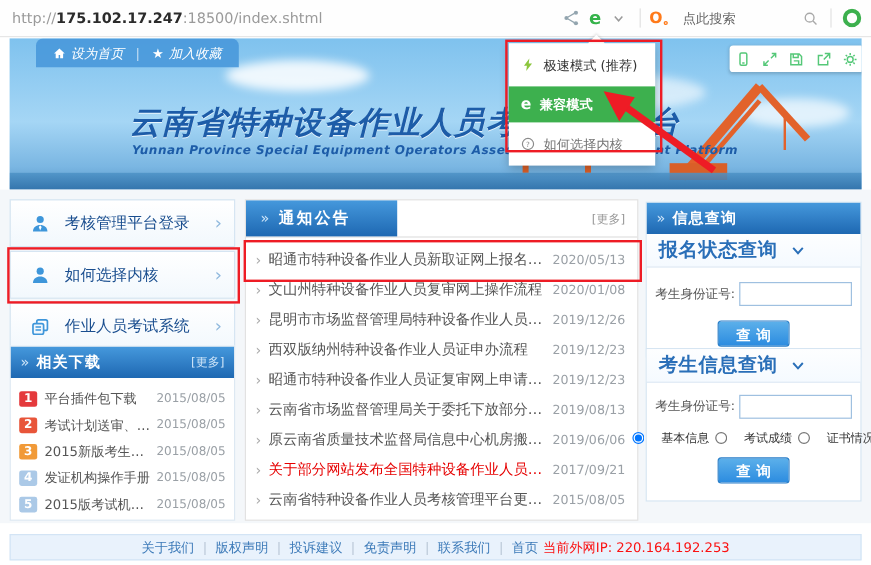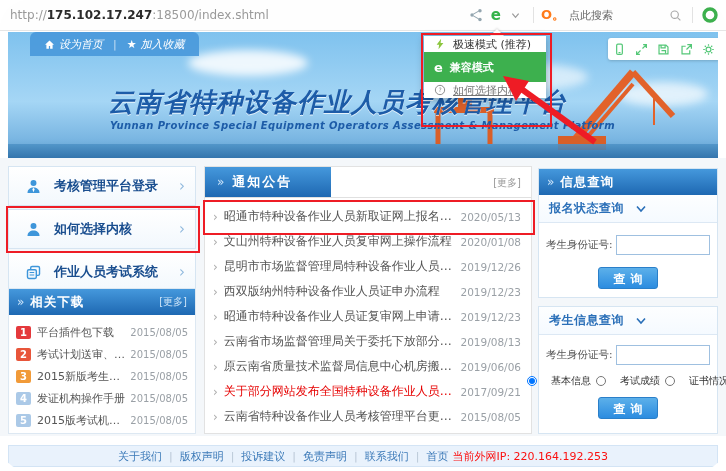--- a/index.html
+++ b/index.html
@@ -1,17 +1,17 @@
 <!DOCTYPE html>
 <html><head>
 <meta charset="utf-8">
 <style>
   html,body{margin:0;padding:0;background:#fff;}
   #stage{position:relative;width:726px;height:471px;background:#fff;overflow:hidden;
-         font-family:"DejaVu Sans","Liberation Sans",sans-serif;border-radius:28px;}
+         font-family:"DejaVu Sans","Liberation Sans",sans-serif;}
   
   .addressbar{position:absolute;left:0;top:0;width:726px;height:30px;background:#fefefe;
               border-bottom:1px solid #e6e6e6;display:flex;align-items:center;}
   .url{margin-left:10px;font-size:12px;color:#9a9a9a;white-space:nowrap;}
   .url b{color:#2b2b2b;font-weight:bold;}
   .bar-right{position:absolute;right:6px;top:0;height:30px;display:flex;align-items:center;}
   .bar-ic{display:flex;align-items:center;justify-content:center;width:20px;height:20px;cursor:pointer;}
   .e-glyph{color:#35b34a;font-weight:bold;font-size:15px;line-height:1;}
   .vsep{width:1px;height:16px;background:#e2e2e2;margin:0 7px;}
   .search-logo{color:#ff7a1a;font-weight:bold;font-size:13px;margin-right:4px;}
@@ -32,37 +32,37 @@
   .site-sub{position:absolute;left:102px;top:88px;font-size:10px;font-weight:bold;color:#1d5ca8;
             letter-spacing:.4px;white-space:nowrap;}
   .banner-toolbar{position:absolute;left:600px;top:6px;width:112px;height:22px;background:#fff;border-radius:3px;
                   box-shadow:0 1px 3px rgba(0,0,0,.18);display:flex;align-items:center;justify-content:space-around;}
   .banner-toolbar .tb{display:flex;align-items:center;justify-content:center;width:18px;height:18px;cursor:pointer;}
   
   .kernel-caret{position:absolute;left:492px;top:31px;width:10px;height:10px;background:#fff;
                 transform:rotate(45deg);z-index:39;box-shadow:-1px -1px 2px rgba(0,0,0,.1);}
   .kernel-menu{position:absolute;left:424px;top:36px;width:122px;background:#fff;z-index:40;
                box-shadow:0 2px 8px rgba(0,0,0,.28);}
-  .k-item{display:flex;align-items:center;gap:7px;height:16px;padding-left:10px;font-size:11px;color:#333;cursor:pointer;}
+  .k-item{display:flex;align-items:center;gap:7px;height:36px;padding-left:10px;font-size:11px;color:#333;cursor:pointer;}
   .k-item.active{background:#3db04e;color:#fff;height:30px;font-weight:bold;}
   .k-item.help{color:#757575;}
   .k-item.help .k-label{text-decoration:underline;}
   
   .rb{position:absolute;border:2px solid #ee1c25;z-index:50;pointer-events:none;}
   #rb-menu{left:421px;top:33px;width:127px;height:90px;}
   #rb-login{left:6px;top:206px;width:190px;height:43px;}
   #rb-notice{left:203px;top:200px;width:328px;height:31px;}
   #arrow{position:absolute;left:495px;top:68px;width:112px;height:84px;z-index:55;pointer-events:none;}
   
   .mainband{position:absolute;left:0;top:158px;width:726px;height:278px;background:#f4f7fa;}
   
   .login-card{position:absolute;left:8px;width:186px;height:38px;border:1px solid #d6e5f2;cursor:pointer;
               background:linear-gradient(180deg,#ffffff,#f2f8fd);display:flex;align-items:center;}
   .login-card .lc-icon{margin-left:16px;display:flex;align-items:center;}
-  .login-card .lc-label{flex:1;margin-left:12px;font-size:13px;font-weight:bold;color:#1a4e8f;white-space:nowrap;}
+  .login-card .lc-label{flex:1;margin-left:12px;font-size:13px;font-weight:normal;color:#1a4e8f;white-space:nowrap;}
   .login-card .lc-arrow{margin-right:10px;color:#8fb8dd;font-size:15px;}
   
   .dl{position:absolute;left:8px;top:288px;width:186px;height:144px;background:#fff;border:1px solid #dde8f2;}
   .panel-hd{height:26px;background:linear-gradient(180deg,#4598dc,#1e68b2);display:flex;align-items:center;
             padding:0 8px;color:#fff;}
   .panel-hd .hd-arrow{font-size:12px;margin-right:6px;color:#cfe6fa;}
   .panel-hd .hd-title{font-size:12.5px;font-weight:bold;flex:1;letter-spacing:1px;}
   .panel-hd .hd-more{font-size:10px;color:#cde4f8;cursor:pointer;}
   .dl-list{padding-top:6px;}
   .dl-row{display:flex;align-items:center;height:22px;padding:0 7px;cursor:pointer;}
@@ -85,24 +85,24 @@
   .nt-more{position:absolute;right:10px;top:9px;font-size:10px;color:#999;cursor:pointer;}
   .nt-list{padding-top:6px;}
   .nt-row{display:flex;align-items:center;height:25px;padding:0 10px 0 8px;cursor:pointer;}
   .nt-arrow{color:#aaa;font-size:12px;margin-right:6px;flex:none;}
   .nt-title{font-size:12px;color:#555;white-space:nowrap;overflow:hidden;text-overflow:ellipsis;}
   .nt-title.alert{color:#e60000;}
   .nt-date{font-size:10.5px;color:#9aa0a6;margin-left:auto;padding-left:8px;flex:none;}
   
   .qp{position:absolute;left:538px;width:180px;background:#fff;border:1px solid #d6e5f2;box-sizing:border-box;}
   #qp1{top:168px;height:130px;}
-  #qp2{top:306px;height:128px;}
+  #qp2{top:290px;height:128px;}
   .q-sub{height:27px;display:flex;align-items:center;padding-left:10px;border-bottom:1px solid #dce8f4;
          background:linear-gradient(180deg,#fdfeff,#f5faff);cursor:pointer;}
-  .q-sub .q-sub-label{font-size:12px;font-weight:bold;color:#2a6fb8;letter-spacing:.5px;}
+  .q-sub .q-sub-label{font-size:16px;font-weight:bold;color:#2a6fb8;letter-spacing:.5px;}
   .q-sub svg{margin-left:12px;}
   .q-idrow{display:flex;align-items:center;padding:0 7px;margin-top:12px;}
   .q-idrow label{font-size:10.5px;color:#555;flex:none;}
   .q-idrow input{flex:1;min-width:0;height:18px;border:1px solid #9fc0e0;margin-left:3px;font-size:11px;padding:0 3px;outline:none;}
   .q-btn{display:block;margin:12px auto 0;width:60px;height:22px;border:1px solid #2a7fc9;border-radius:3px;
          background:linear-gradient(180deg,#5cb0ea,#2c8ce0);color:#fff;font-size:12px;font-weight:bold;
          letter-spacing:5px;text-indent:5px;cursor:pointer;line-height:20px;}
   .q-radios{display:flex;align-items:center;justify-content:center;gap:5px;margin-top:9px;}
   .q-radio{display:flex;align-items:center;gap:14px;font-size:10px;color:#333;cursor:pointer;white-space:nowrap;}
   .q-radio input{width:10px;height:10px;margin:0;}

